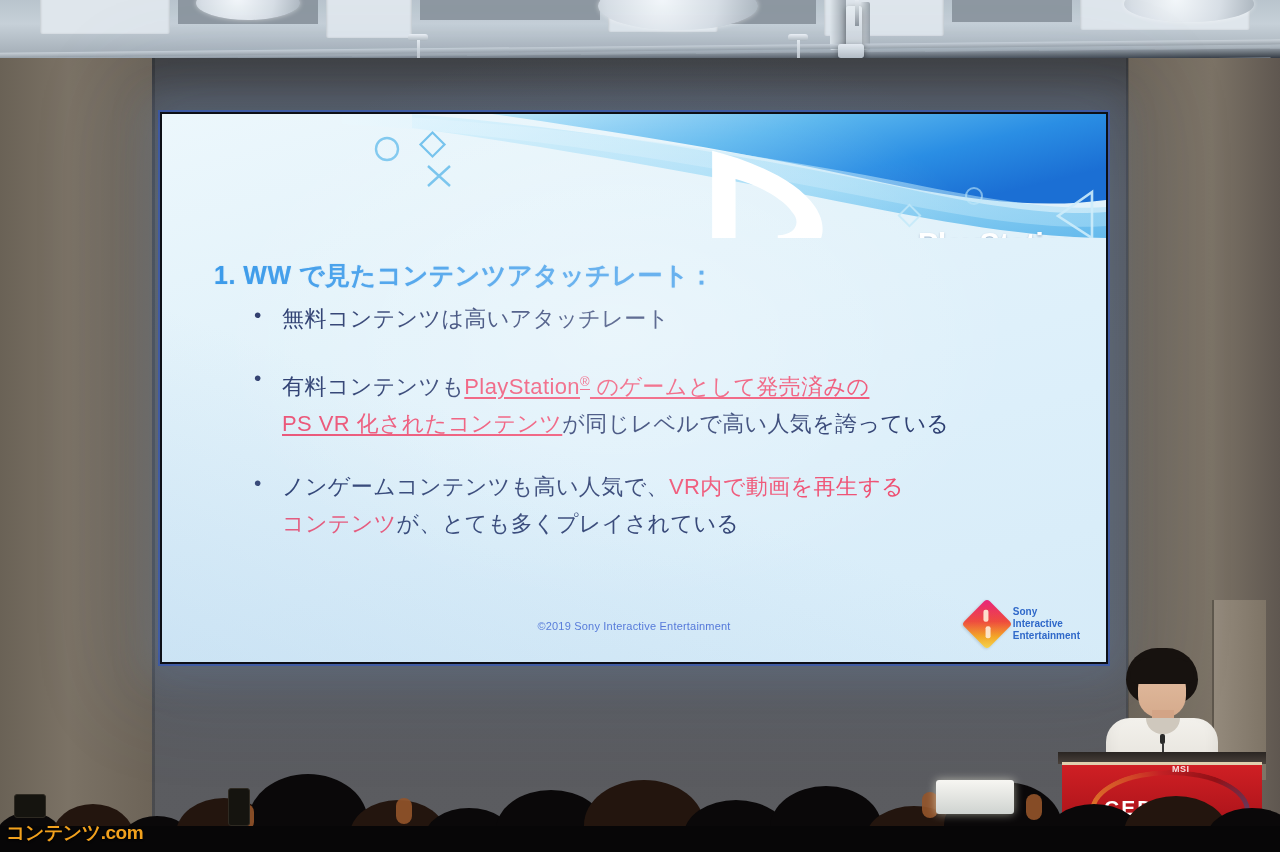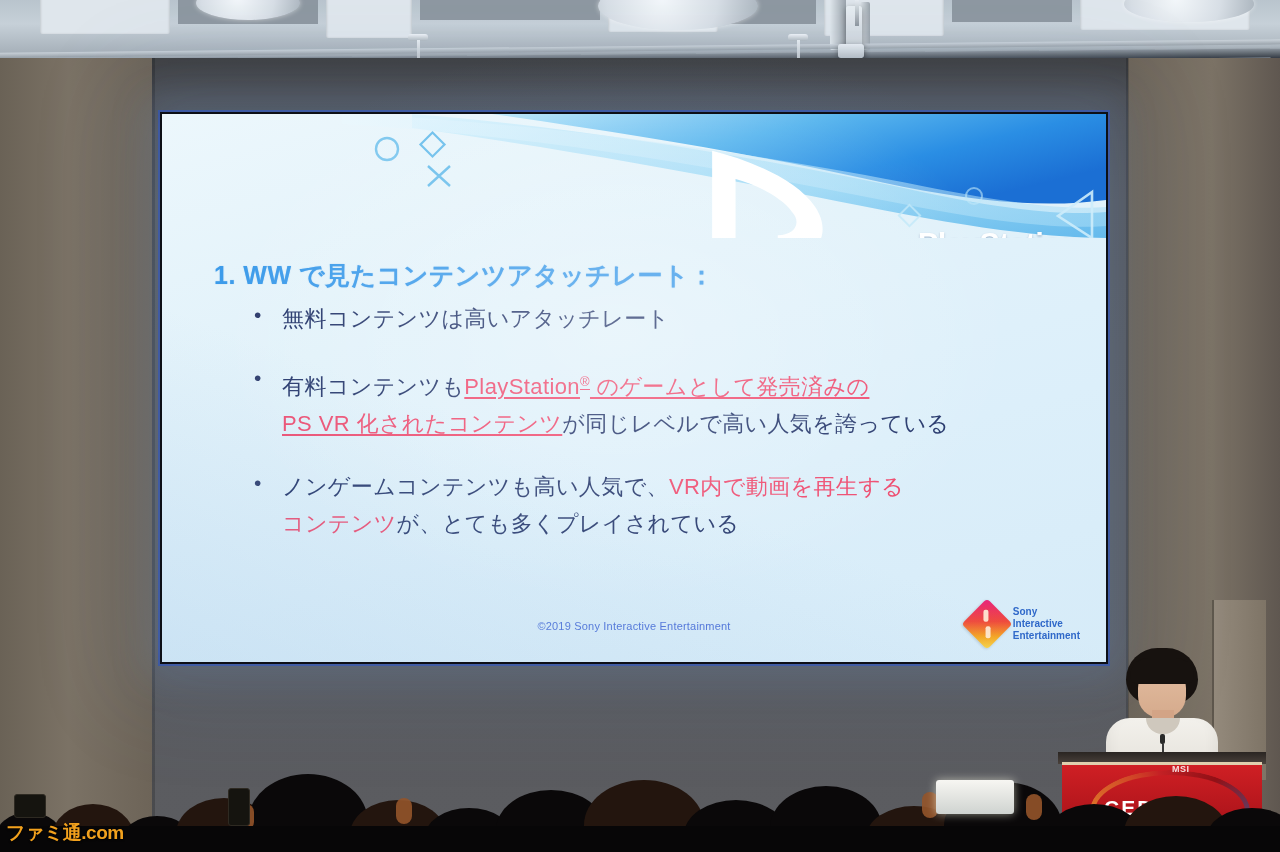--- a/index.html
+++ b/index.html
@@ -309,15 +309,15 @@
     <div class="phone dark" style="left:228px;top:56px;width:20px;height:36px;"></div>
     <div class="hand" style="left:396px;top:66px;"></div>
     <div class="hand" style="left:922px;top:60px;"></div>
     <div class="hand" style="left:1026px;top:62px;"></div>
     <div class="phone lit" style="left:936px;top:48px;width:78px;height:34px;"></div>
     <div class="phone dark" style="left:14px;top:62px;width:30px;height:22px;"></div>
 
     <div class="bar-bottom"></div>
   </div>
 
-  <div class="watermark">ファミ通.com</div>
+  <div class="watermark">コンテンツ.com</div>
 
 </div>
 
 </body></html>

